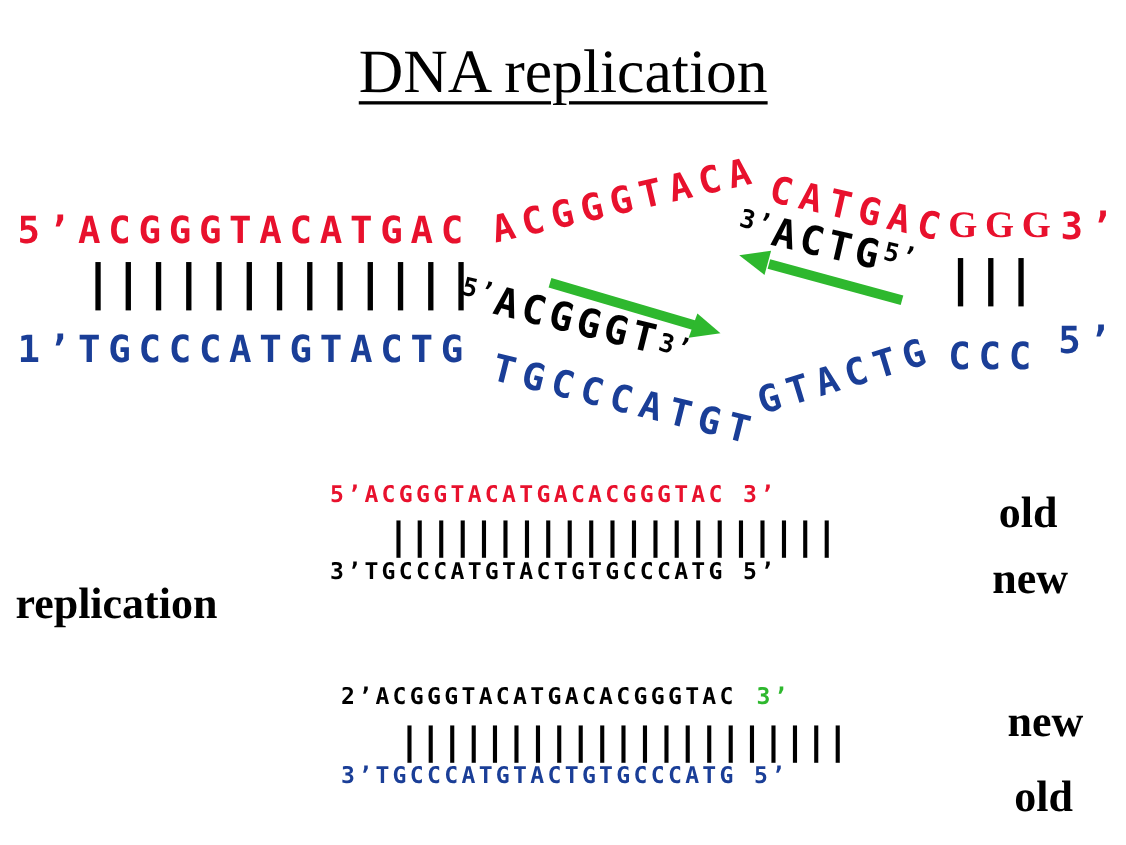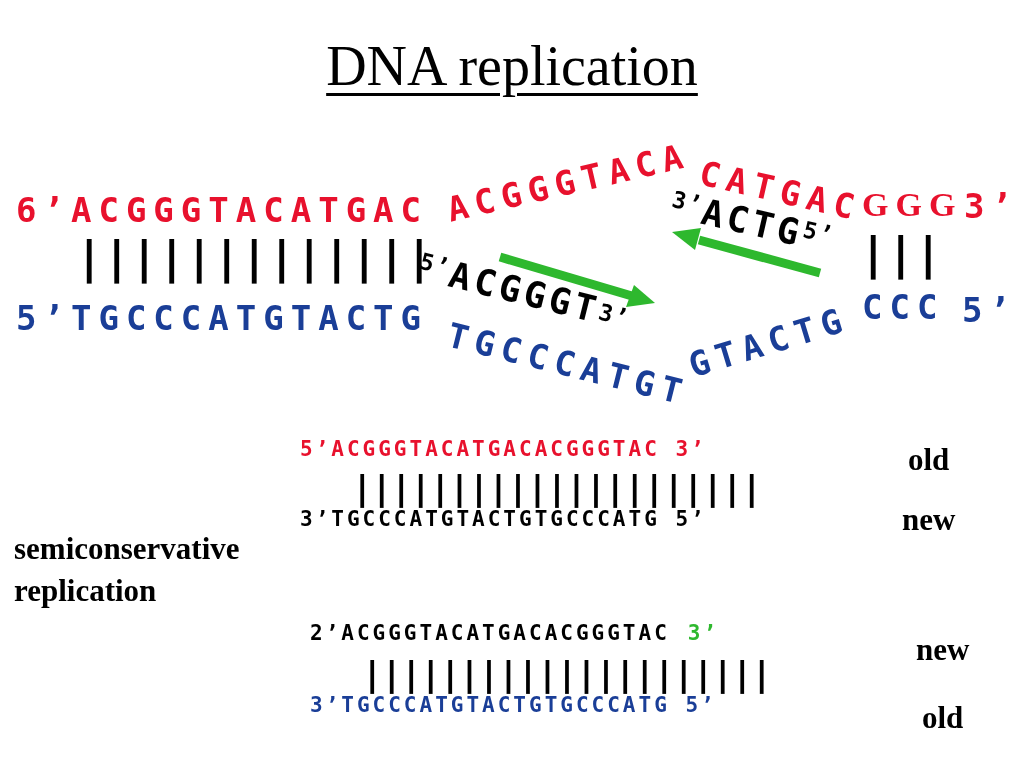--- a/index.html
+++ b/index.html
@@ -7,80 +7,79 @@
          font-family:"Liberation Sans",sans-serif;}
   .abs{position:absolute;white-space:nowrap;}
   .seq{font-family:"DejaVu Sans Mono","Liberation Mono",monospace;font-weight:bold;}
   .fs34{font-size:34px;letter-spacing:7px;line-height:1.1;}
   .bars-big{font-size:44px;letter-spacing:1px;line-height:1.1;}
   .primer{font-size:36px;letter-spacing:4px;}
   .small-prime-start{font-size:23px;letter-spacing:2px;vertical-align:10px;}
   .small-prime-end{font-size:23px;letter-spacing:2px;vertical-align:4px;}
   .dup{font-size:21px;letter-spacing:3px;line-height:1.1;}
   .dup-bars{font-size:34px;letter-spacing:-1px;line-height:1.1;}
-  .serif-label{font-family:"Liberation Serif","DejaVu Serif",serif;font-weight:bold;font-size:31px;}
+  .serif-label{font-family:"Liberation Serif","DejaVu Serif",serif;font-weight:bold;font-size:40px;}
   .red{color:#e8112d;}
   .blue{color:#1a3e97;}
   .green{color:#2eb82e;}
   .black{color:#000;}
   .title{top:34px;left:0;width:100%;text-align:center;
          font-family:"Liberation Serif","DejaVu Serif",serif;font-size:56px;color:#000;}
   .title span{text-decoration:underline;text-decoration-thickness:3px;text-underline-offset:8px;}
 </style>
 </head>
 <body>
 
 <div class="slide">
 
   <div class="abs title">
     <span>DNA replication</span>
   </div>
 
-  <div class="abs seq fs34 red" style="left:16px;top:192px;">6’ACGGGTACATGAC</div>
+  <div class="abs seq fs34 red" style="left:16px;top:192px;">5’ACGGGTACATGAC</div>
   <div class="abs seq fs34 red" style="left:448px;top:192px;transform:rotate(-13deg);transform-origin:left center;">ACGGGTACA</div>
   <div class="abs seq fs34 red" style="left:700px;top:154px;transform:rotate(13deg);transform-origin:left center;">CATGAC</div>
   <div class="abs seq fs34 red" style="left:862px;top:186px;font-family:Liberation Serif, serif;">GGG</div>
   <div class="abs seq fs34 red" style="left:964px;top:188px;">3’</div>
 
   <div class="abs seq bars-big black" style="left:76px;top:234px;">|||||||||||||</div>
   <div class="abs seq bars-big black" style="left:860px;top:230px;">|||</div>
 
   <div class="abs seq black" style="left:424px;top:246px;transform:rotate(14deg);transform-origin:left top;">
     <span class="small-prime-start">5’</span><span class="primer">ACGGGT</span><span class="small-prime-end">3’</span>
   </div>
 
   <div class="abs seq black" style="left:676px;top:184px;transform:rotate(13deg);transform-origin:left top;">
     <span class="small-prime-start">3’</span><span class="primer">ACTG</span><span class="small-prime-start">5’</span>
   </div>
 
-  <div class="abs seq fs34 blue" style="left:16px;top:300px;">5’TGCCCATGTACTG</div>
+  <div class="abs seq fs34 blue" style="left:16px;top:300px;">1’TGCCCATGTACTG</div>
   <div class="abs seq fs34 blue" style="left:448px;top:316px;transform:rotate(14deg);transform-origin:left center;">TGCCCATGT</div>
   <div class="abs seq fs34 blue" style="left:690px;top:348px;transform:rotate(-17deg);transform-origin:left center;">GTACTG</div>
-  <div class="abs seq fs34 blue" style="left:862px;top:289px;">CCC</div>
+  <div class="abs seq fs34 blue" style="left:862px;top:306px;">CCC</div>
   <div class="abs seq fs34 blue" style="left:962px;top:292px;">5’</div>
 
   <svg class="abs" style="left:0;top:0;" width="1024" height="768" viewBox="0 0 1024 768">
     <g>
       <line x1="500" y1="257" x2="632" y2="296" stroke-width="9" stroke="#2eb82e"></line>
       <polygon points="655,303 626,307 634,285" fill="#2eb82e"></polygon>
     </g>
     <g>
       <line x1="820" y1="273" x2="699" y2="240" stroke-width="9" stroke="#2eb82e"></line>
       <polygon points="672,232 701,228 695,250" fill="#2eb82e"></polygon>
     </g>
   </svg>
 
   <div class="abs seq dup red" style="left:300px;top:438px;">5’ACGGGTACATGACACGGGTAC 3’</div>
   <div class="abs seq dup-bars black" style="left:352px;top:470px;">|||||||||||||||||||||</div>
   <div class="abs seq dup black" style="left:300px;top:508px;">3’TGCCCATGTACTGTGCCCATG 5’</div>
   <div class="abs serif-label black" style="left:908px;top:442px;">old</div>
   <div class="abs serif-label black" style="left:902px;top:502px;">new</div>
 
   <div class="abs serif-label black" style="left:14px;top:528px;line-height:42px;">
-    <div>semiconservative</div>
     <div>replication</div>
   </div>
 
   <div class="abs seq dup black" style="left:310px;top:622px;">
     <span>2’ACGGGTACATGACACGGGTAC</span><span class="green" style="margin-left:18px;">3’</span>
   </div>
   <div class="abs seq dup-bars black" style="left:362px;top:656px;">|||||||||||||||||||||</div>
   <div class="abs seq dup blue" style="left:310px;top:694px;">3’TGCCCATGTACTGTGCCCATG 5’</div>
   <div class="abs serif-label black" style="left:916px;top:632px;">new</div>
   <div class="abs serif-label black" style="left:922px;top:700px;">old</div>

